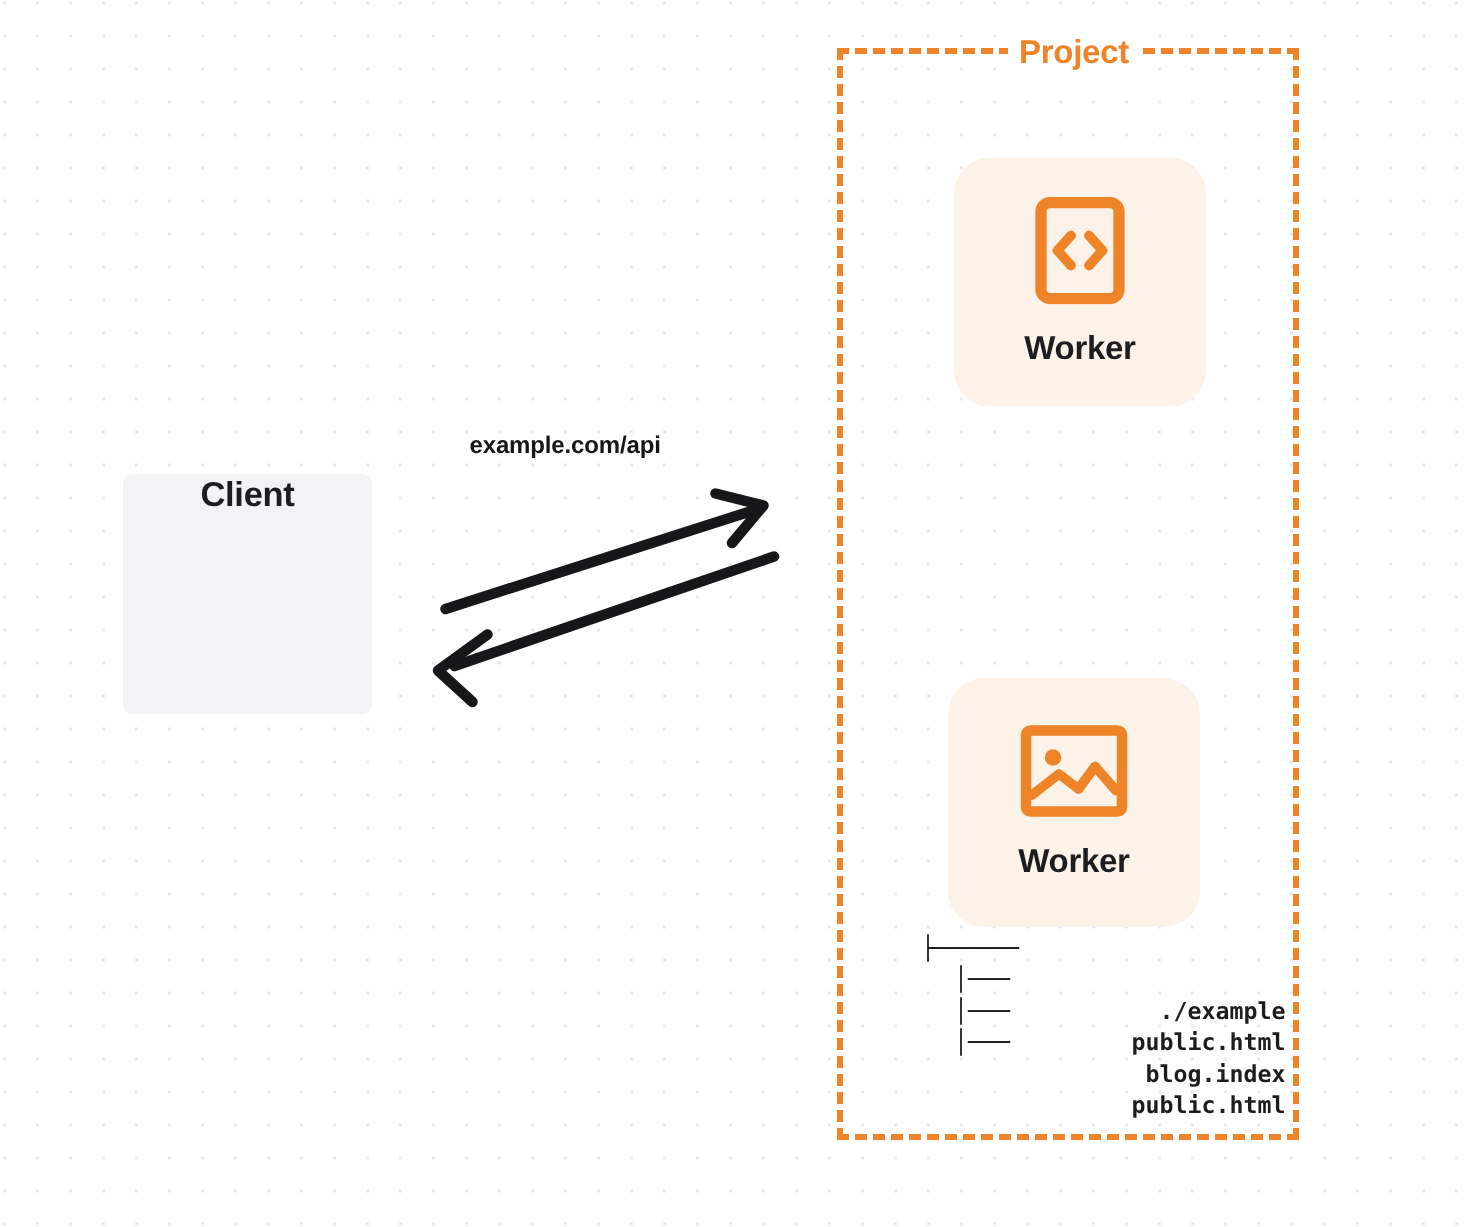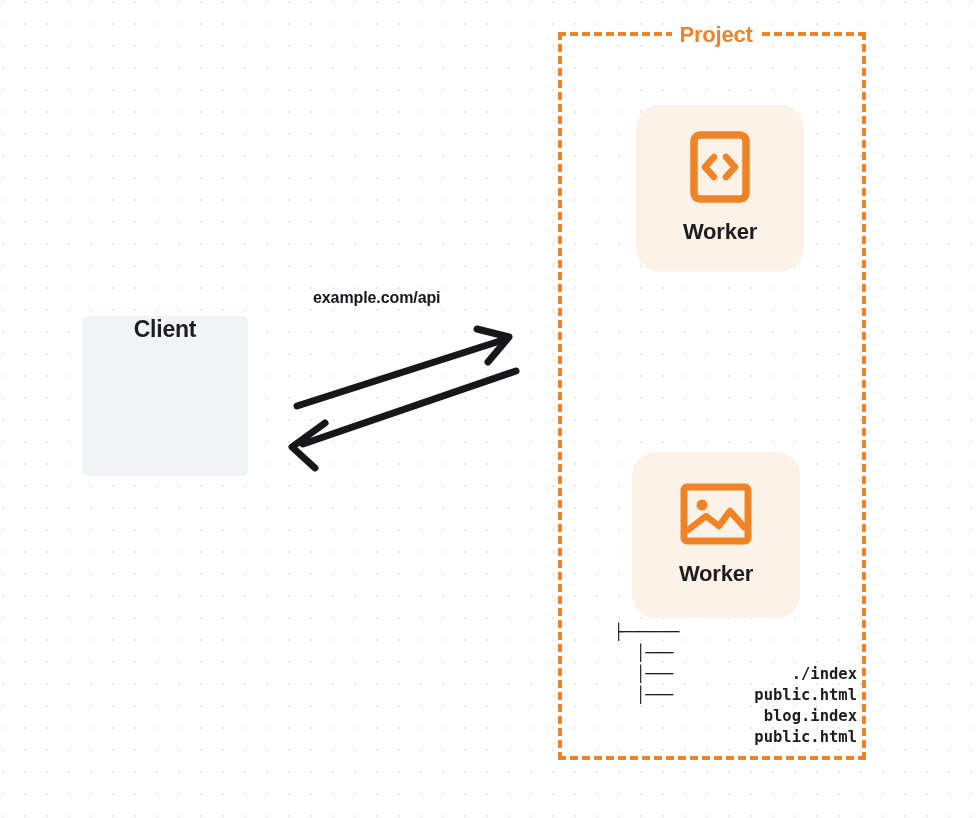--- a/index.html
+++ b/index.html
@@ -206,21 +206,21 @@
           <circle cx="22" cy="22" r="5.5" fill="#ef8327"></circle>
           <polyline points="8,47 26,33 39,43 50,28 64,44" fill="none" stroke="#ef8327" stroke-width="6.5" stroke-linecap="round" stroke-linejoin="round"></polyline>
         </svg>
       </span>
       <span class="card-label">Worker</span>
     </div>
 
     <div id="file-tree">
       <div class="tree-row">
         <span class="tree-branch">├──────</span>
-        <span>./index</span>
+        <span>./example</span>
       </div>
       <div class="tree-row">
         <span class="tree-branch-sub">│───</span>
         <span>public.html</span>
       </div>
       <div class="tree-row">
         <span class="tree-branch-sub">│───</span>
         <span>blog.index</span>
       </div>
       <div class="tree-row">

